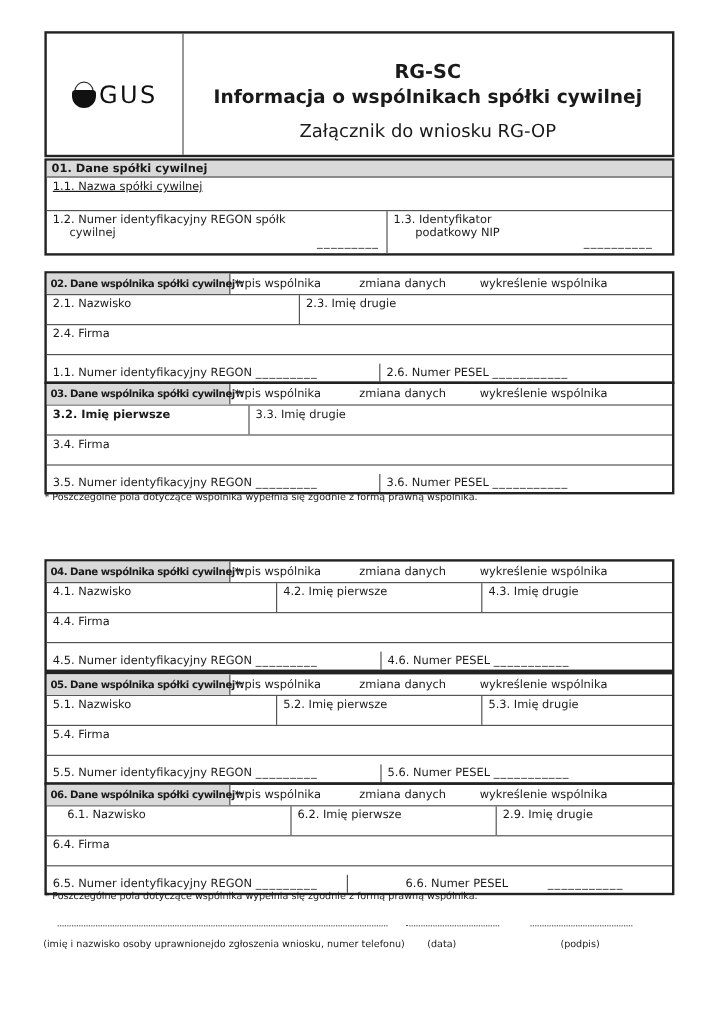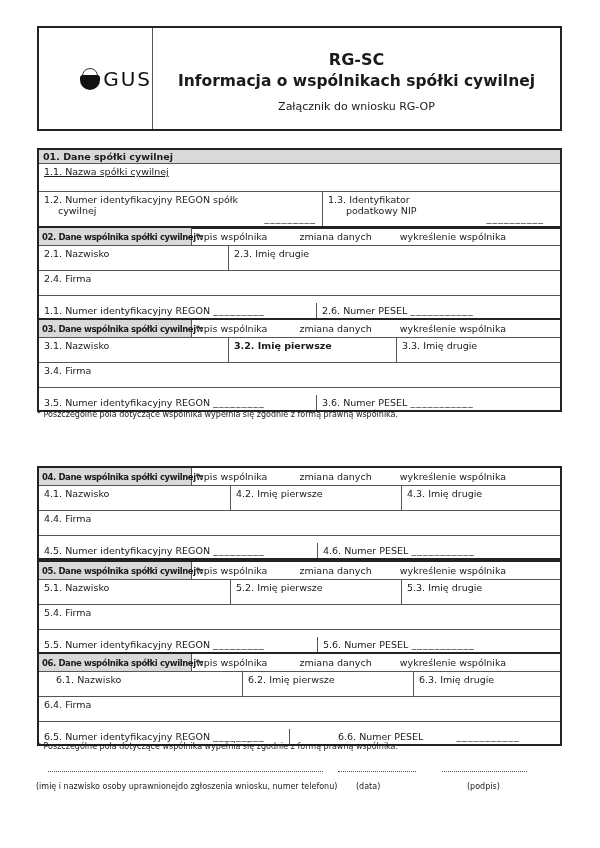--- a/index.html
+++ b/index.html
@@ -3,30 +3,30 @@
 <meta charset="utf-8">
 <style>
   * { box-sizing: border-box; margin: 0; padding: 0; }
   html, body { width: 600px; height: 848px; background: #ffffff; overflow: hidden; }
   body { font-family: "DejaVu Sans", sans-serif; color: #1a1a1a; position: relative; }
 
   .header {
     position: absolute; left: 37px; top: 26px; width: 525px; height: 105px;
     border: 2px solid #222; display: flex;
   }
-  .logo-cell { width: 114px; border-right: 1px solid #555; display: flex; align-items: center; justify-content: flex-end; }
+  .logo-cell { width: 114px; border-right: 1px solid #555; display: flex; align-items: center; justify-content: center; }
   .logo { display: flex; align-items: center; gap: 3px; }
   .logo-mark { width: 20px; height: 22px; position: relative; }
   .logo-mark .ring { position: absolute; left: 2px; top: 0; width: 16px; height: 16px; border: 1.5px solid #333; border-radius: 50%; }
   .logo-mark .bowl { position: absolute; left: 0; top: 7px; width: 20px; height: 15px; background: #111; border-radius: 3px 3px 10px 10px; }
   .logo-text { font-family: "DejaVu Sans", sans-serif; font-size: 20px; letter-spacing: 2px; color: #111; }
   .title-cell { flex: 1; text-align: center; padding-top: 22px; }
   .title-code { font-size: 16px; font-weight: bold; }
   .title-main { font-size: 15.5px; font-weight: bold; margin-top: 3px; }
-  .title-sub { font-size: 11px; margin-top: 10px; }
+  .title-sub { font-size: 15px; margin-top: 10px; }
 
   .section {
     position: absolute; left: 37px; width: 525px; border: 2px solid #222; font-size: 9.5px;
   }
   .row { display: flex; border-top: 1px solid #555; }
   .row:first-child { border-top: none; }
   .cell { padding: 2px 5px; position: relative; }
   .cell + .cell { border-left: 1px solid #555; }
   .sec-head { background: #d9d9d9; font-weight: bold; font-size: 9.5px; padding: 1px 4px; border-bottom: 1px solid #555; }
   .partner-head { display: flex; border-bottom: 1px solid #555; height: 18px; align-items: center; }
@@ -52,21 +52,21 @@
       <span class="logo-text">GUS</span>
     </div>
   </div>
   <div class="title-cell">
     <div class="title-code">RG-SC</div>
     <div class="title-main">Informacja o wspólnikach spółki cywilnej</div>
     <div class="title-sub">Załącznik do wniosku RG-OP</div>
   </div>
 </div>
 
-<div class="section" style="top:148px;">
+<div class="section" style="top:132px;">
   <div class="sec-head">01. Dane spółki cywilnej</div>
   <div class="row" style="height:27px; border-top:none;text-decoration:underline;">
     <div class="cell" style="flex:1;"><span>1.1. Nazwa spółki cywilnej</span></div>
   </div>
   <div class="row" style="height:36px;">
     <div class="cell" style="width:283px;">
       <div>1.2. Numer identyfikacyjny REGON spółk</div>
       <div style="padding-left:14px;">cywilnej</div>
       <span class="dash" style="position:absolute; right:6px; bottom:3px;">_________</span>
     </div>
@@ -78,42 +78,41 @@
   </div>
 </div>
 
 <div class="section" style="top:226px;">
   <div class="partner-head">
     <div class="label" style="width:153px;">02. Dane wspólnika spółki cywilnej*:</div>
     <span class="opt">wpis wspólnika</span>
     <span class="opt opt-2">zmiana danych</span>
     <span class="opt opt-3">wykreślenie wspólnika</span>
   </div>
-  <div class="row" style="height:24px; border-top:none;">
+  <div class="row" style="height:24px; border-top:none;gap:21px;">
     <div class="cell" style="width:189px;"><span>2.1. Nazwisko</span></div>
     <div class="cell" style="flex:1;"><span>2.3. Imię drugie</span></div>
   </div>
   <div class="row" style="height:25px;">
     <div class="cell" style="flex:1;"><span>2.4. Firma</span></div>
   </div>
   <div class="row" style="height:23px; align-items:flex-end;">
     <div class="cell" style="width:277px;"><span>1.1. Numer identyfikacyjny REGON</span> <span class="dash">_________</span></div>
     <div class="cell" style="flex:1;"><span>2.6. Numer PESEL</span> <span class="dash">___________</span></div>
   </div>
 </div>
 
 <div class="section" style="top:318px;">
   <div class="partner-head">
     <div class="label" style="width:153px;">03. Dane wspólnika spółki cywilnej*:</div>
     <span class="opt">wpis wspólnika</span>
     <span class="opt opt-2">zmiana danych</span>
     <span class="opt opt-3">wykreślenie wspólnika</span>
   </div>
   <div class="row" style="height:24px; border-top:none;">
-    <div class="cell" style="width:189px;"><span>3.1. Nazwisko</span></div>
     <div class="cell" style="width:168px;font-weight:bold;"><span>3.2. Imię pierwsze</span></div>
     <div class="cell" style="flex:1;"><span>3.3. Imię drugie</span></div>
   </div>
   <div class="row" style="height:25px;">
     <div class="cell" style="flex:1;"><span>3.4. Firma</span></div>
   </div>
   <div class="row" style="height:23px; align-items:flex-end;">
     <div class="cell" style="width:277px;"><span>3.5. Numer identyfikacyjny REGON</span> <span class="dash">_________</span></div>
     <div class="cell" style="flex:1;"><span>3.6. Numer PESEL</span> <span class="dash">___________</span></div>
   </div>
@@ -165,21 +164,21 @@
 <div class="section" style="top:652px;">
   <div class="partner-head">
     <div class="label" style="width:153px;">06. Dane wspólnika spółki cywilnej*:</div>
     <span class="opt">wpis wspólnika</span>
     <span class="opt opt-2">zmiana danych</span>
     <span class="opt opt-3">wykreślenie wspólnika</span>
   </div>
   <div class="row" style="height:24px; border-top:none;margin-left:12px;">
     <div class="cell" style="width:191px;"><span>6.1. Nazwisko</span></div>
     <div class="cell" style="width:171px;"><span>6.2. Imię pierwsze</span></div>
-    <div class="cell" style="flex:1;"><span>6.3. Imię drugie</span></div>
+    <div class="cell" style="flex:1;"><span>2.9. Imię drugie</span></div>
   </div>
   <div class="row" style="height:25px;">
     <div class="cell" style="flex:1;"><span>6.4. Firma</span></div>
   </div>
   <div class="row" style="height:23px; align-items:flex-end;">
     <div class="cell" style="width:250px;"><span>6.5. Numer identyfikacyjny REGON</span> <span class="dash">_________</span></div>
     <div class="cell" style="flex:1;padding-left:48px;"><span>6.6. Numer PESEL</span> <span class="dash" style="margin-left:30px;">___________</span></div>
   </div>
 </div>
 <div class="note" style="top:742px;">* Poszczególne pola dotyczące wspólnika wypełnia się zgodnie z formą prawną wspólnika.</div>

